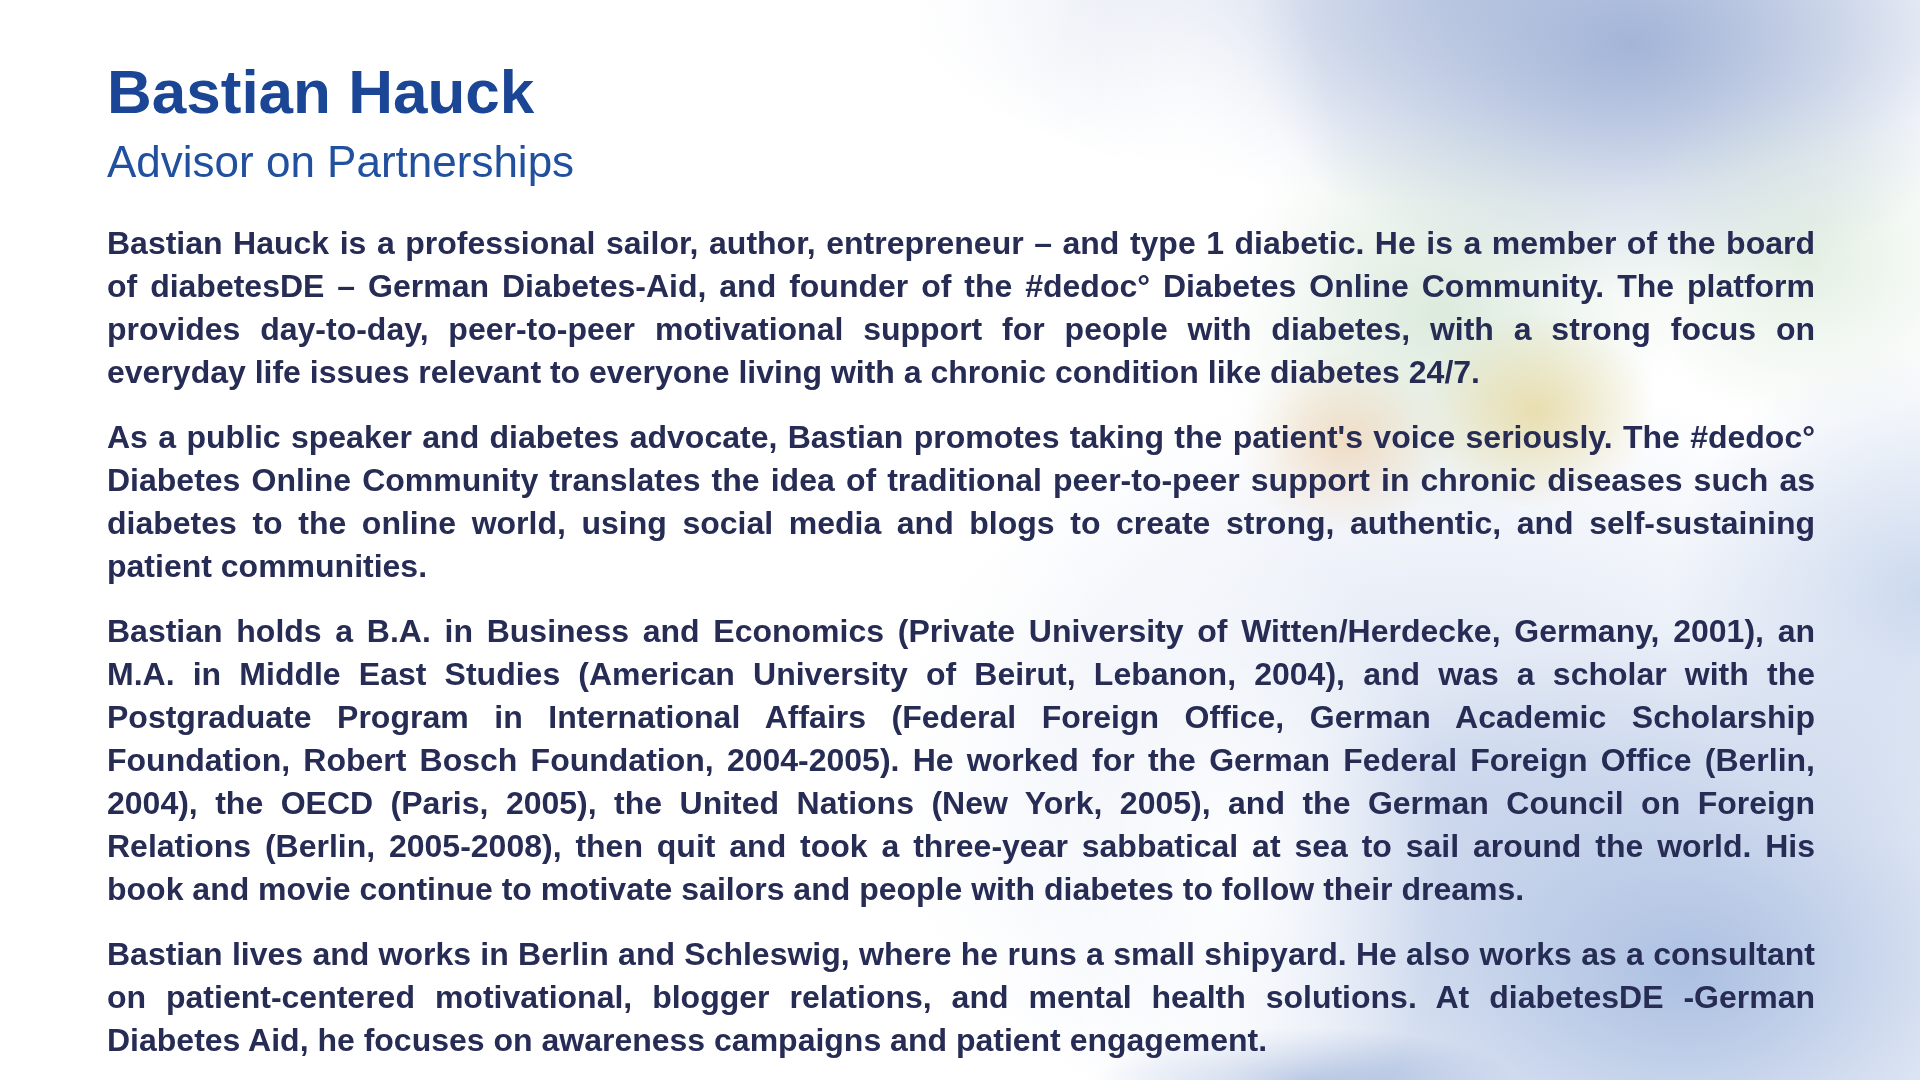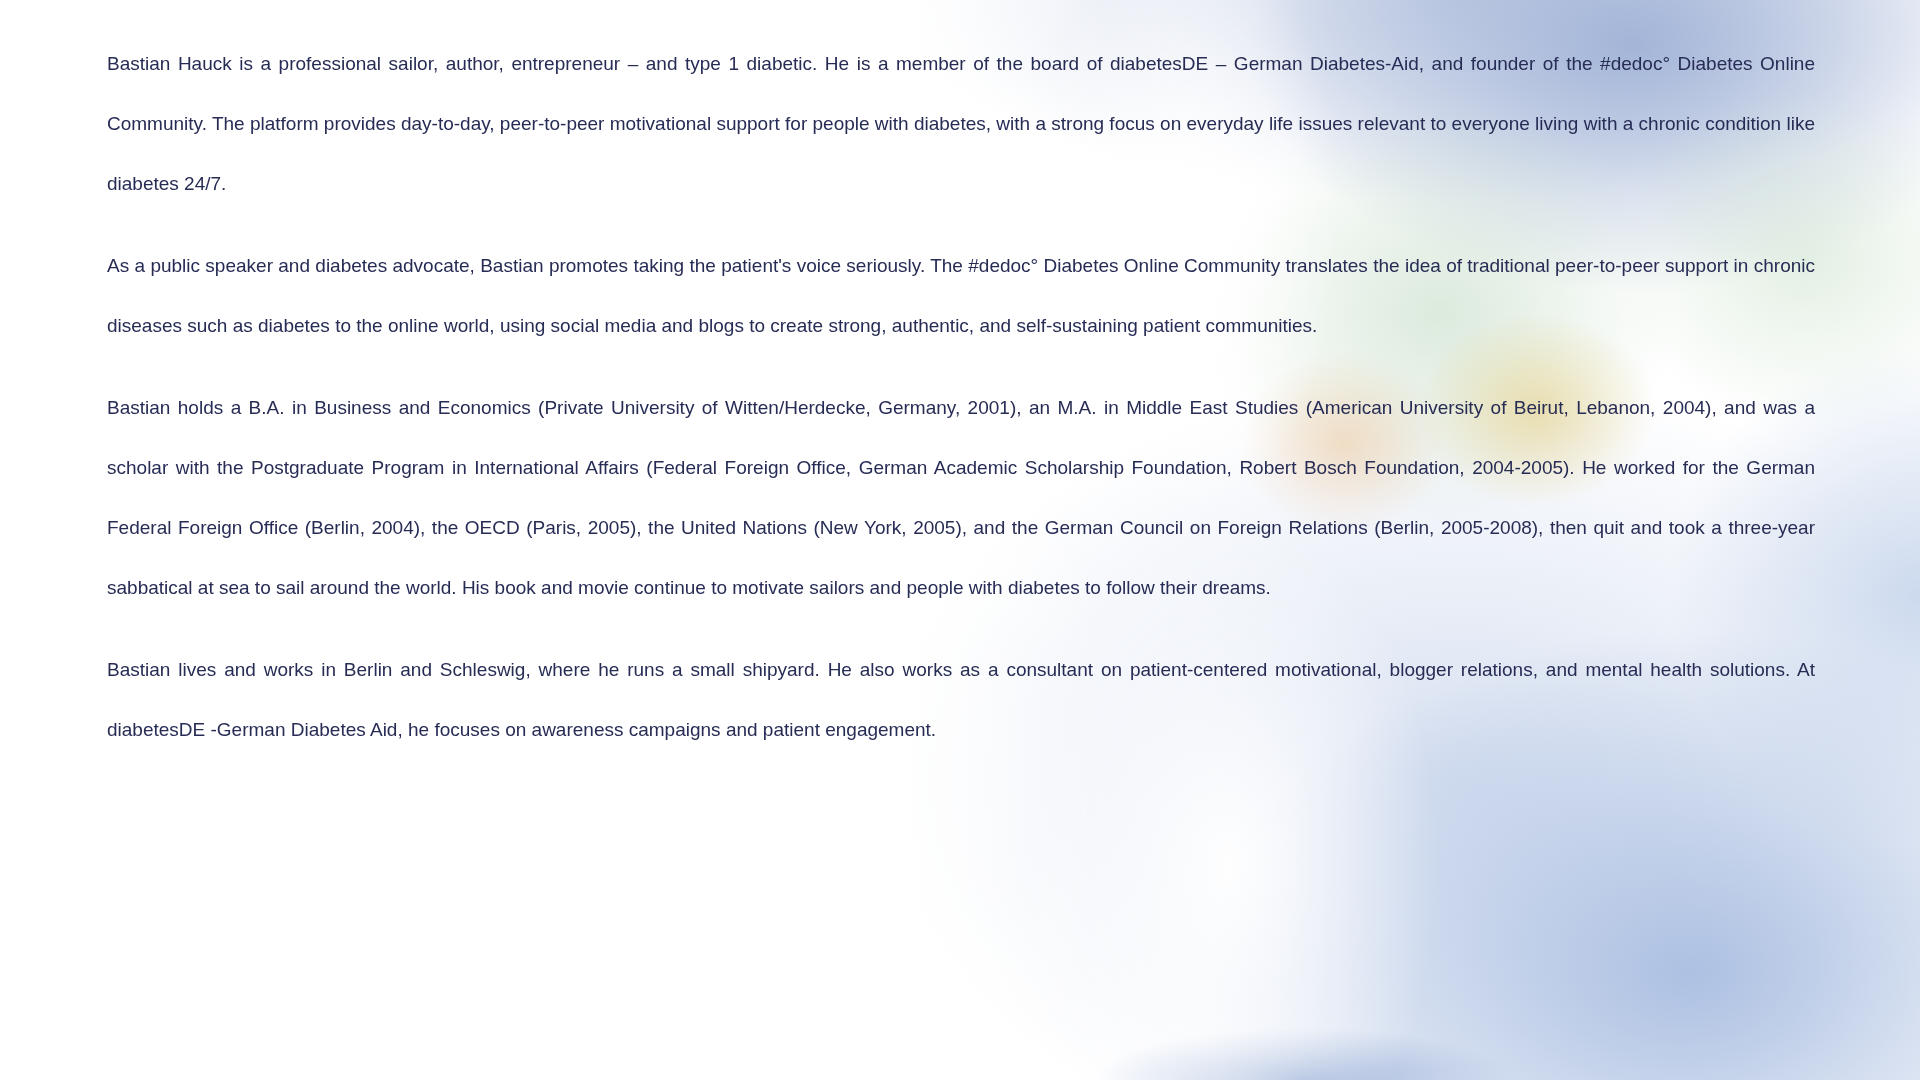--- a/index.html
+++ b/index.html
@@ -59,35 +59,39 @@
   .person-role {
     margin-top: 10px;
     font-size: 44px;
     line-height: 52px;
     font-weight: 400;
     color: var(--subtitle-blue, #21509e);
   }
 
   .bio p {
     margin-top: 22px;
-    font-size: 19px;
-    line-height: 60px;
-    font-weight: 400;
+    font-size: 32px;
+    line-height: 43px;
+    font-weight: 700;
     color: var(--body-navy, #272c55);
     text-align: justify;
   }
 
   .bio p:first-of-type {
     margin-top: 34px;
   }
 </style>
 </head>
 <body>
 
 <div class="page">
+  <header>
+    <h1 class="person-name">Bastian Hauck</h1>
+    <h2 class="person-role">Advisor on Partnerships</h2>
+  </header>
 
   <main class="bio">
     <p>Bastian Hauck is a professional sailor, author, entrepreneur – and type 1 diabetic. He is a member of the board of diabetesDE – German Diabetes-Aid, and founder of the #dedoc° Diabetes Online Community. The platform provides day-to-day, peer-to-peer motivational support for people with diabetes, with a strong focus on everyday life issues relevant to everyone living with a chronic condition like diabetes 24/7.</p>
     <p>As a public speaker and diabetes advocate, Bastian promotes taking the patient's voice seriously. The #dedoc° Diabetes Online Community translates the idea of traditional peer-to-peer support in chronic diseases such as diabetes to the online world, using social media and blogs to create strong, authentic, and self-sustaining patient communities.</p>
     <p>Bastian holds a B.A. in Business and Economics (Private University of Witten/Herdecke, Germany, 2001), an M.A. in Middle East Studies (American University of Beirut, Lebanon, 2004), and was a scholar with the Postgraduate Program in International Affairs (Federal Foreign Office, German Academic Scholarship Foundation, Robert Bosch Foundation, 2004-2005). He worked for the German Federal Foreign Office (Berlin, 2004), the OECD (Paris, 2005), the United Nations (New York, 2005), and the German Council on Foreign Relations (Berlin, 2005-2008), then quit and took a three-year sabbatical at sea to sail around the world. His book and movie continue to motivate sailors and people with diabetes to follow their dreams.</p>
     <p>Bastian lives and works in Berlin and Schleswig, where he runs a small shipyard. He also works as a consultant on patient-centered motivational, blogger relations, and mental health solutions. At diabetesDE -German Diabetes Aid, he focuses on awareness campaigns and patient engagement.</p>
   </main>
 </div>
 
 </body></html>

